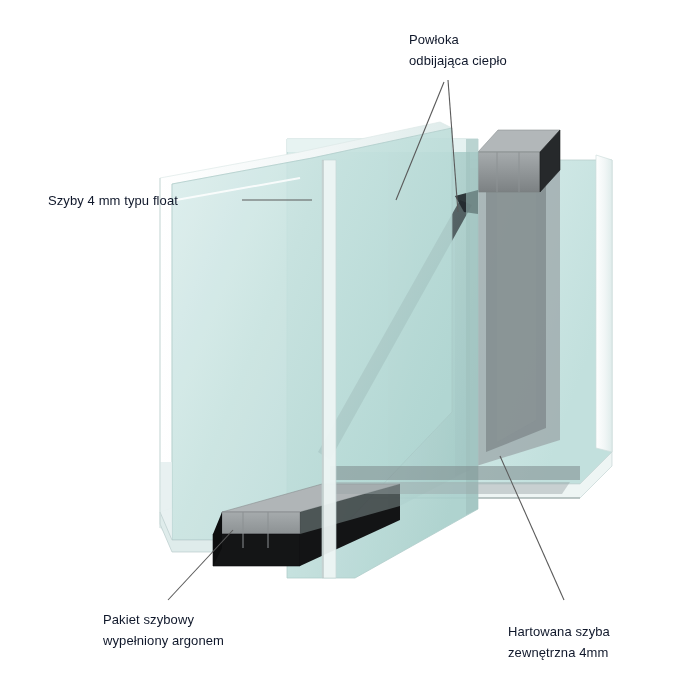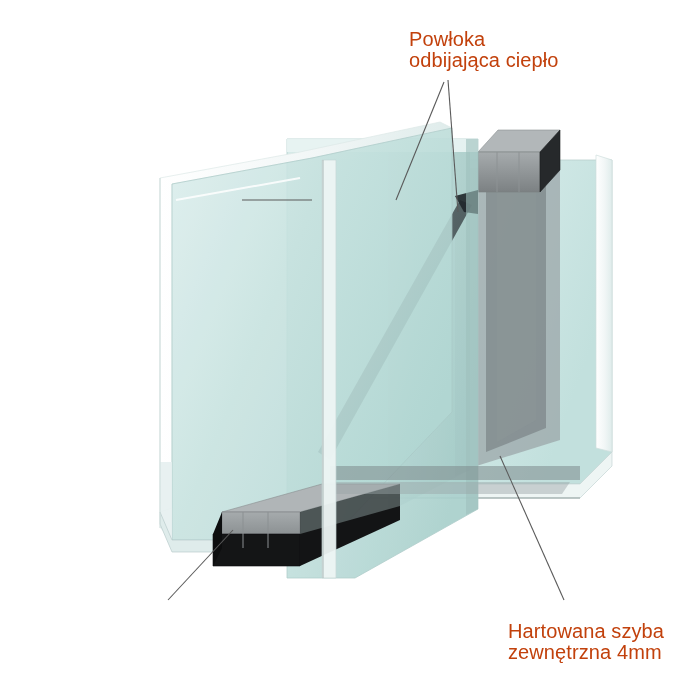--- a/index.html
+++ b/index.html
@@ -17,22 +17,22 @@
   }
   #diagram-svg {
     position: absolute;
     left: 0;
     top: 0;
     width: 700px;
     height: 700px;
   }
   .callout {
     position: absolute;
-    color: #c2410c;
-    font-size: 20px;
+    color: #0f172a;
+    font-size: 13px;
     line-height: 21px;
     font-family: "Liberation Sans", sans-serif;
     white-space: pre-line;
     letter-spacing: 0.1px;
   }
   #callout-coating {
     left: 409px;
     top: 29px;
     text-align: left;
   }
@@ -167,18 +167,21 @@
       <line x1="444" y1="82" x2="396" y2="200"></line>
       <line x1="448" y1="80" x2="458" y2="212"></line>
       <line x1="168" y1="600" x2="233" y2="530"></line>
       <line x1="564" y1="600" x2="500" y2="456"></line>
     </g>
   </svg>
 
   <div class="callout" id="callout-coating">Powłoka
 odbijająca ciepło</div>
 
+  <div class="callout" id="callout-float">Szyby 4 mm typu float</div>
 
+  <div class="callout" id="callout-argon">Pakiet szybowy
+wypełniony argonem</div>
 
   <div class="callout" id="callout-tempered">Hartowana szyba
 zewnętrzna 4mm</div>
 
 </div>
 
 </body></html>

